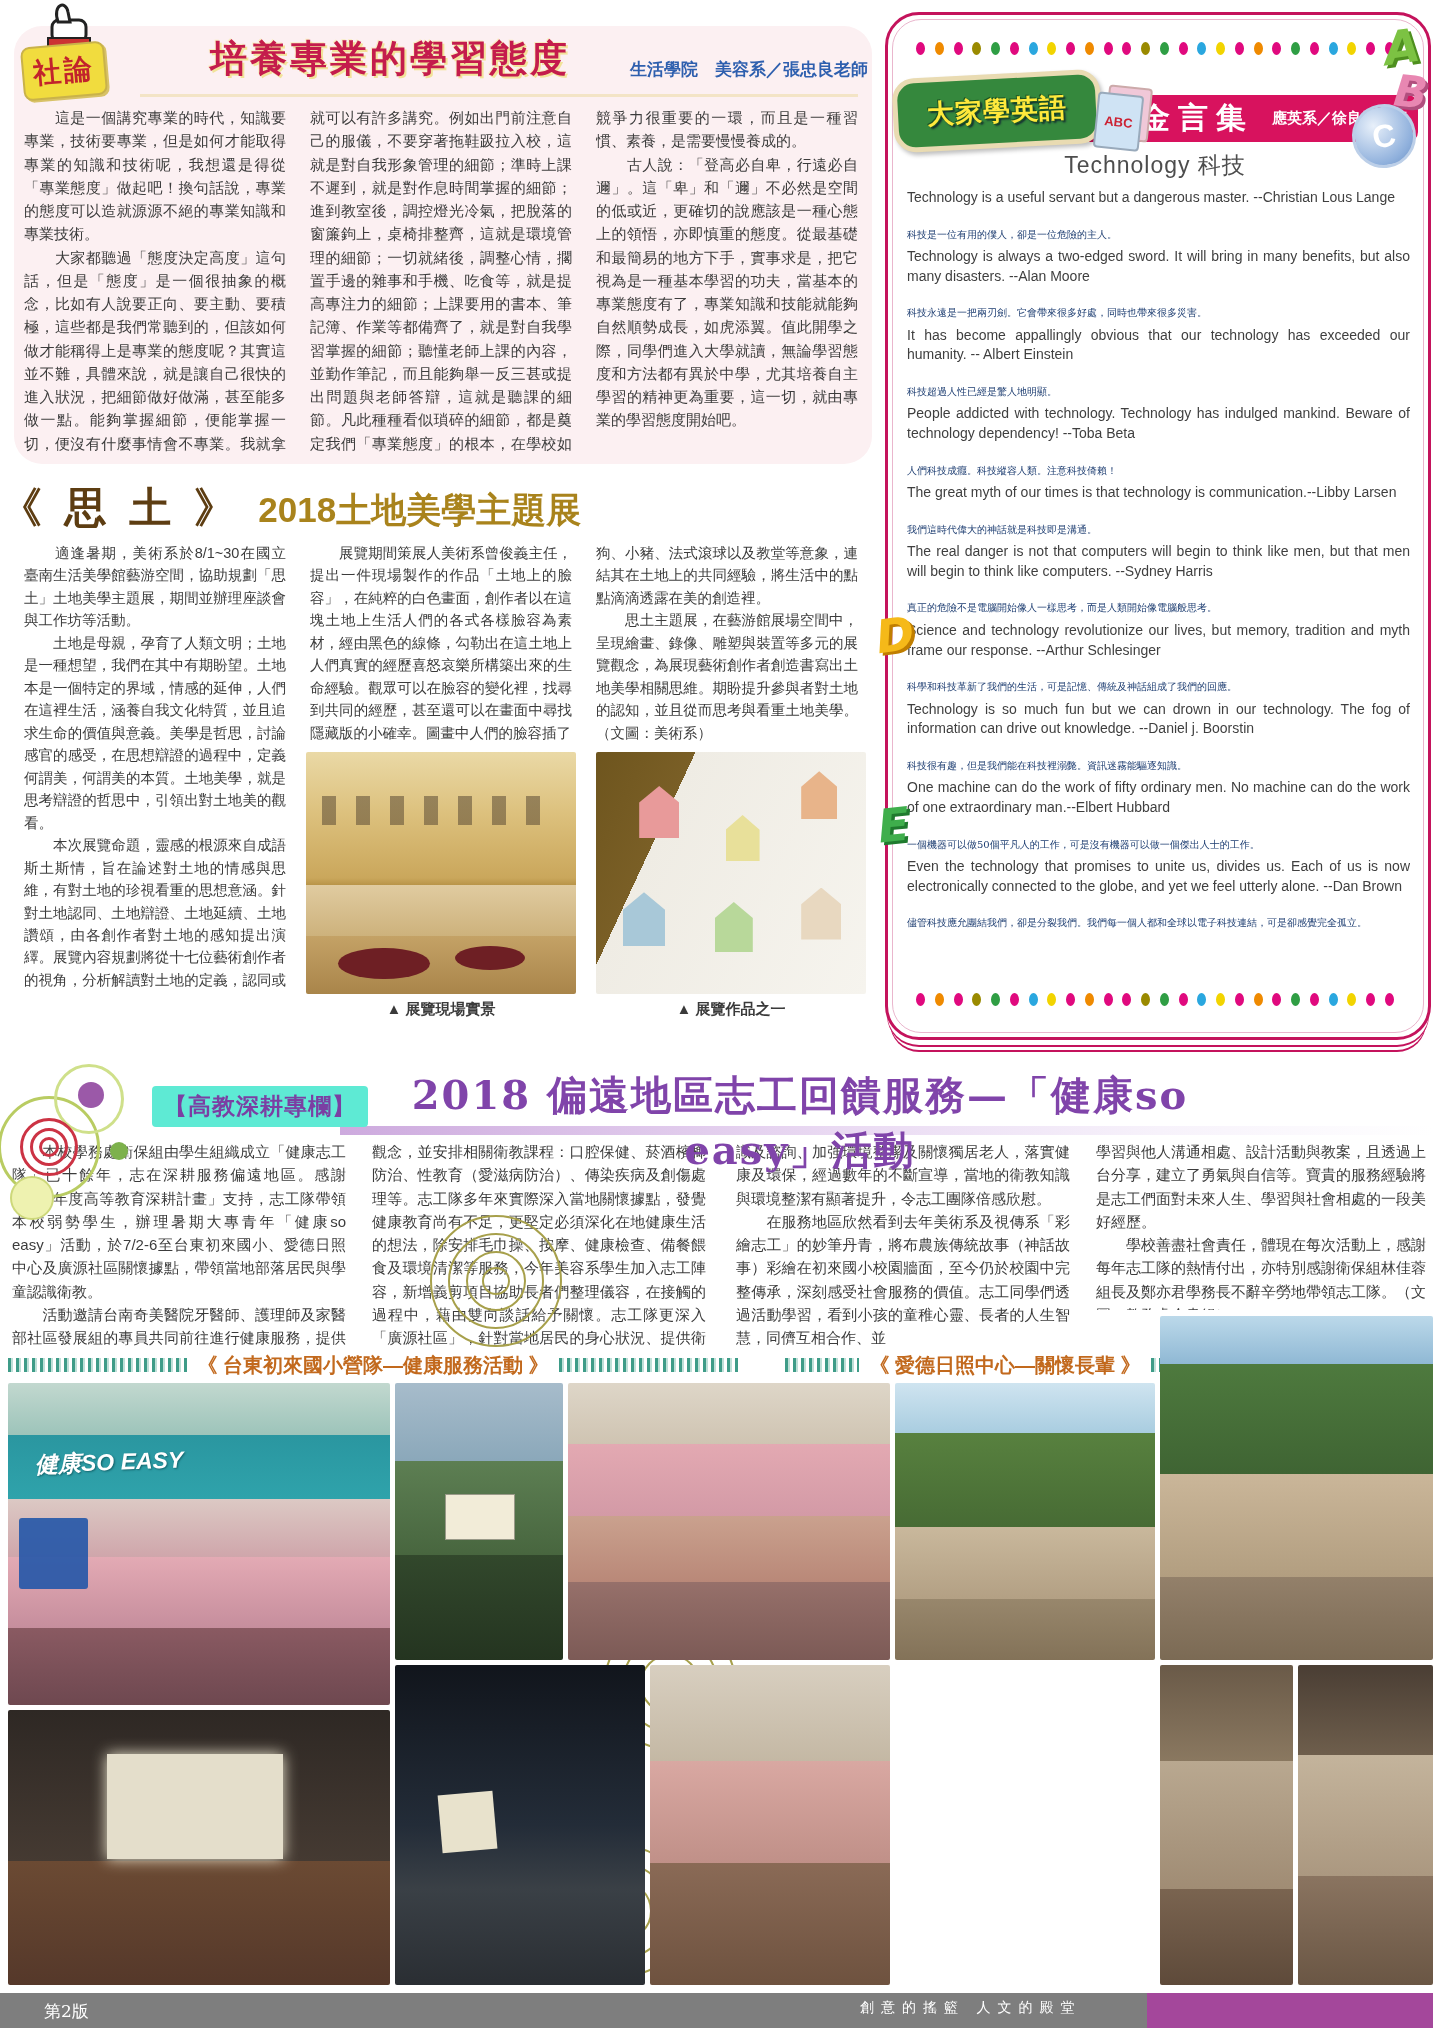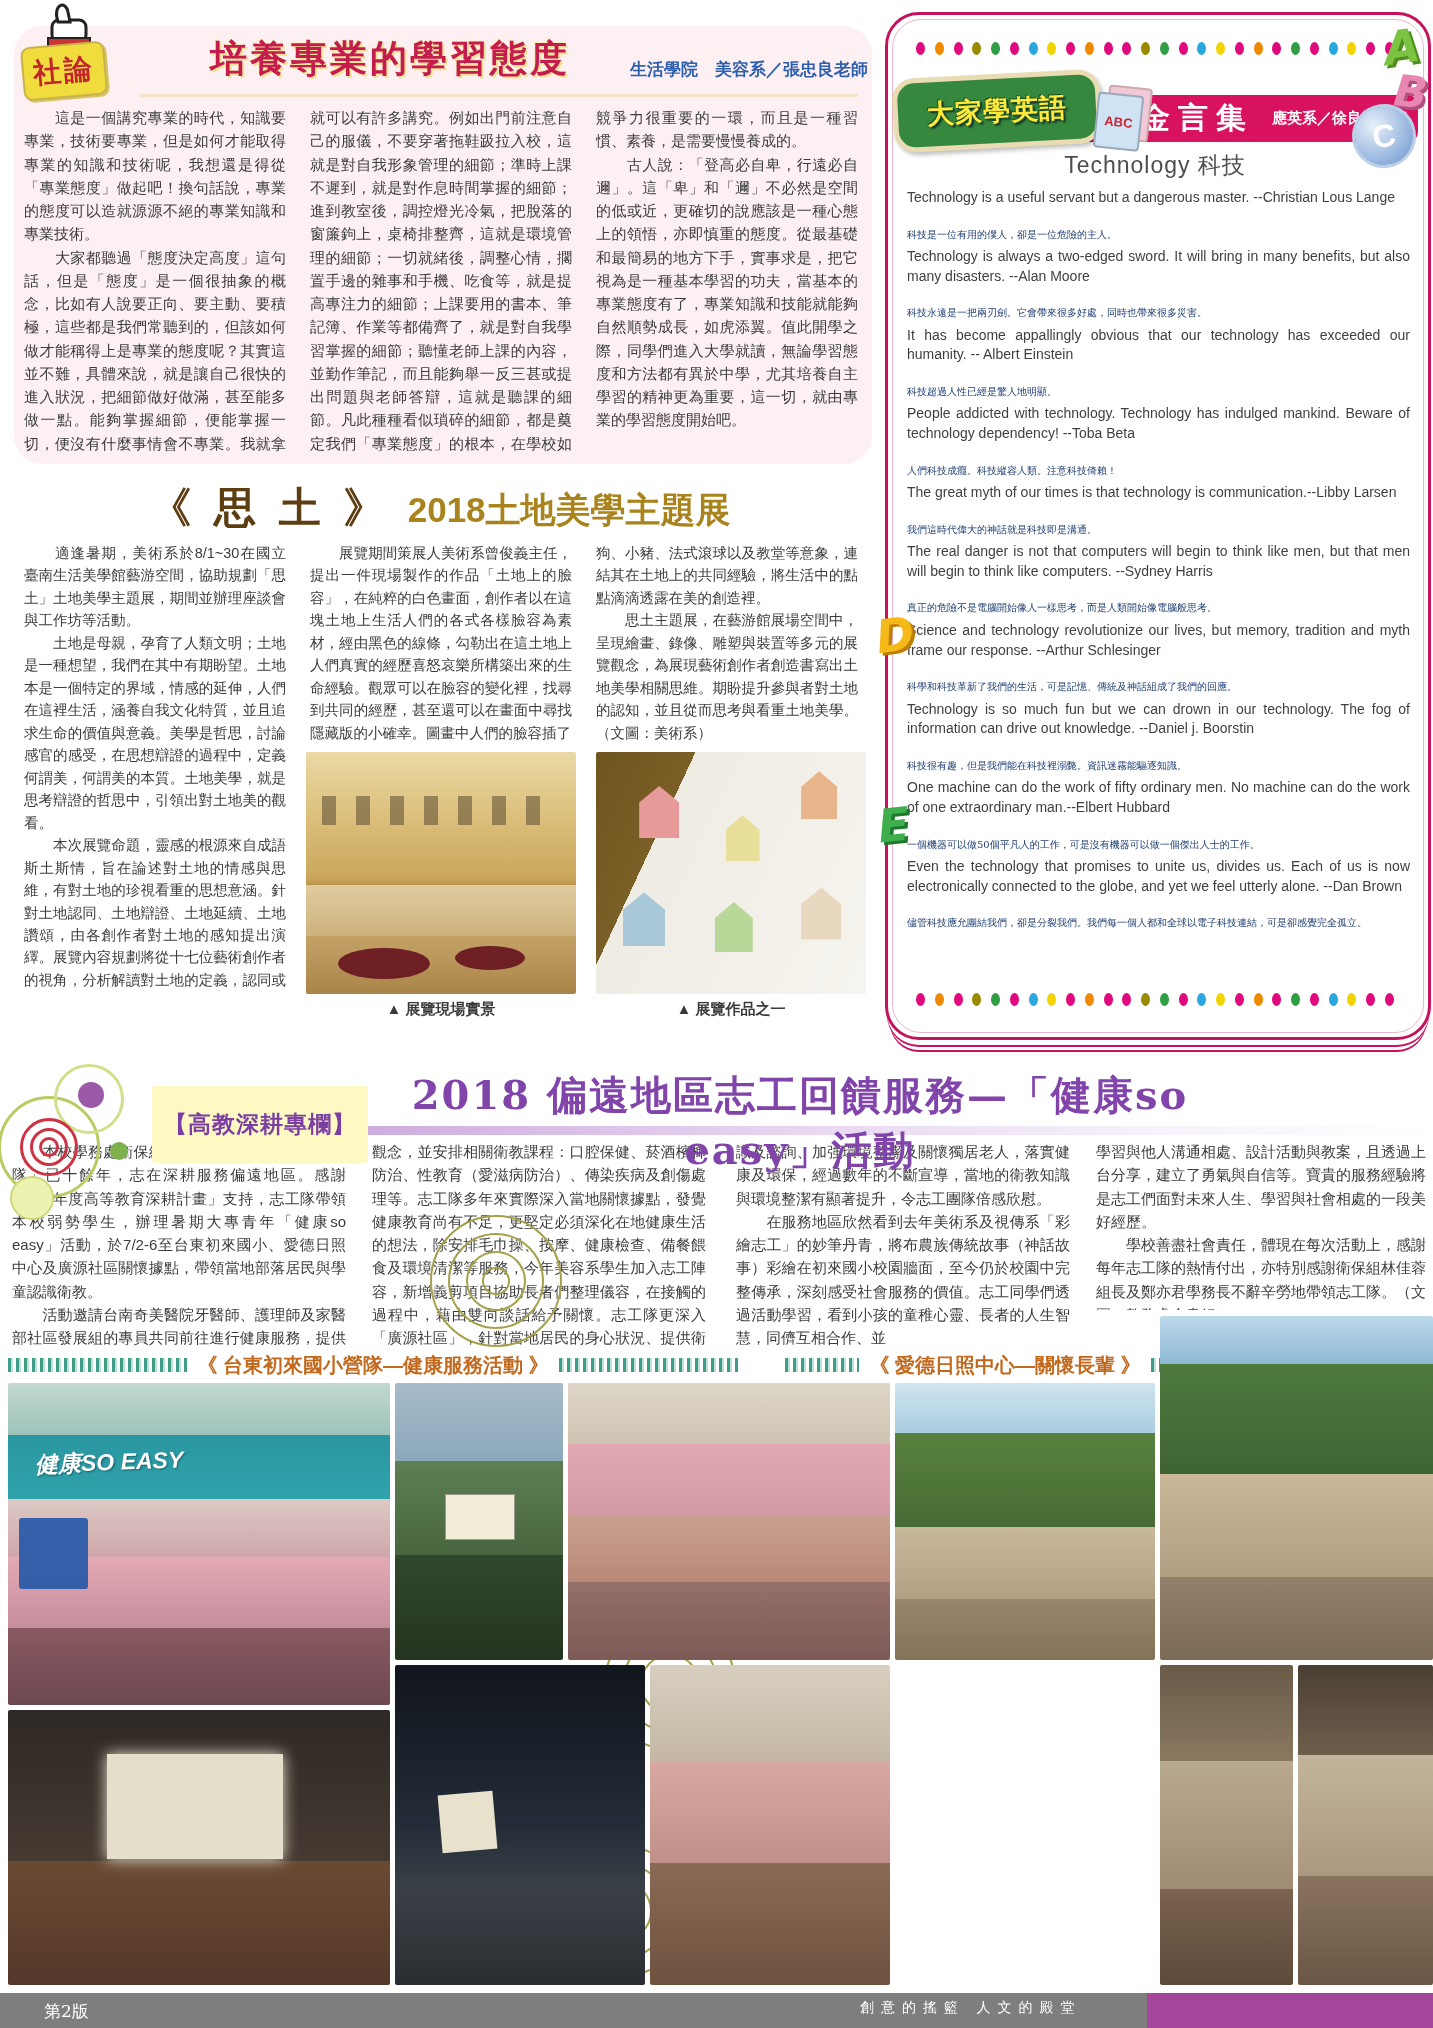--- a/index.html
+++ b/index.html
@@ -17,21 +17,21 @@
             letter-spacing:3px;text-shadow:2px 2px 0 #f2e39a,-1px -1px 0 #f8eec2;font-family:"DejaVu Serif",serif;}
   #ed-byline{left:630px;top:58px;width:240px;font-size:17px;font-weight:bold;color:#2e5fae;}
   #ed-rule{left:140px;top:94px;width:718px;height:3px;background:#f3e4c6;}
   .coltext{position:absolute;font-size:15px;line-height:1.55;text-align:justify;color:#3c3c3c;
            white-space:pre-line;overflow:hidden;}
   #ed-c1{left:24px;top:106px;width:262px;height:352px;}
   #ed-c2{left:310px;top:106px;width:262px;height:352px;}
   #ed-c3{left:596px;top:106px;width:262px;height:352px;}
 
   
-  #situ-title{left:0;top:480px;width:880px;text-align:center;}
+  #situ-title{left:0;top:480px;width:880px;}
   #situ-title .t1{font-family:"DejaVu Serif",serif;font-size:42px;font-weight:bold;color:#5d3d12;letter-spacing:4px;}
   #situ-title .t2{font-size:35px;font-weight:bold;color:#a9831c;margin-left:14px;}
   #situ-c1{left:24px;top:542px;width:262px;height:452px;font-size:14.5px;}
   #situ-c2{left:310px;top:542px;width:262px;height:205px;font-size:14.5px;}
   #situ-c3{left:596px;top:542px;width:262px;height:210px;font-size:14.5px;}
   .situ-cap{position:absolute;top:1000px;font-size:15px;font-weight:bold;color:#3a3a3a;text-align:center;}
 
   .photo{position:absolute;overflow:hidden;border-radius:2px;z-index:2;}
   #ph-gallery{left:306px;top:752px;width:270px;height:242px;
      background:linear-gradient(180deg,#ead9a6 0%,#dcc07c 26%,#caa75c 52%,#b89448 55%,#e0cba0 55%,#cdb27c 76%,#c4a266 76%,#a9854a 100%);}
@@ -83,21 +83,21 @@
   #vol-flower{left:-8px;top:1056px;width:160px;height:175px;z-index:1;}
   .ring{position:absolute;border-radius:50%;}
   #vol-flower .r1{left:6px;top:40px;width:96px;height:96px;border:3px solid #b9cc62;}
   #vol-flower .r2{left:62px;top:8px;width:64px;height:64px;border:3px solid #cfe08a;}
   #vol-flower .r3{left:86px;top:26px;width:26px;height:26px;background:#9b59a8;}
   #vol-flower .r4{left:18px;top:120px;width:40px;height:40px;background:#eef2b0;border:2px solid #cdd87a;}
   #vol-flower .s1{left:28px;top:62px;width:52px;height:52px;border:3px solid #cc3344;}
   #vol-flower .s2{left:38px;top:72px;width:32px;height:32px;border:3px solid #cc3344;}
   #vol-flower .s3{left:47px;top:81px;width:14px;height:14px;border:3px solid #cc3344;}
   #vol-flower .p1{left:118px;top:86px;width:18px;height:18px;background:#7db14c;}
-  #vol-label{left:152px;top:1086px;padding:23px 12px;background:#fef9c3;border-radius:4px;
+  #vol-label{left:152px;top:1086px;padding:5px 12px;background:#5eead4;border-radius:4px;
              font-size:23px;font-weight:bold;color:#7b3fa3;letter-spacing:1px;z-index:2;}
   #vol-headline{left:340px;top:1068px;width:920px;text-align:center;font-size:40px;font-weight:bold;
                 color:#8044aa;letter-spacing:2px;z-index:2;font-family:"DejaVu Serif",serif;}
   #vol-rule{left:340px;top:1126px;width:1093px;height:9px;
             background:linear-gradient(90deg,#cdaade 0%,#e9d9f2 45%,#f7f2fb 75%,rgba(255,255,255,0));}
   #vol-c1{left:12px;top:1140px;width:334px;height:212px;}
   #vol-c2{left:372px;top:1140px;width:334px;height:212px;}
   #vol-c3{left:736px;top:1140px;width:334px;height:212px;}
   #vol-c4{left:1096px;top:1140px;width:330px;height:170px;}
   .capband{position:absolute;top:1354px;height:22px;display:flex;align-items:center;z-index:2;}

